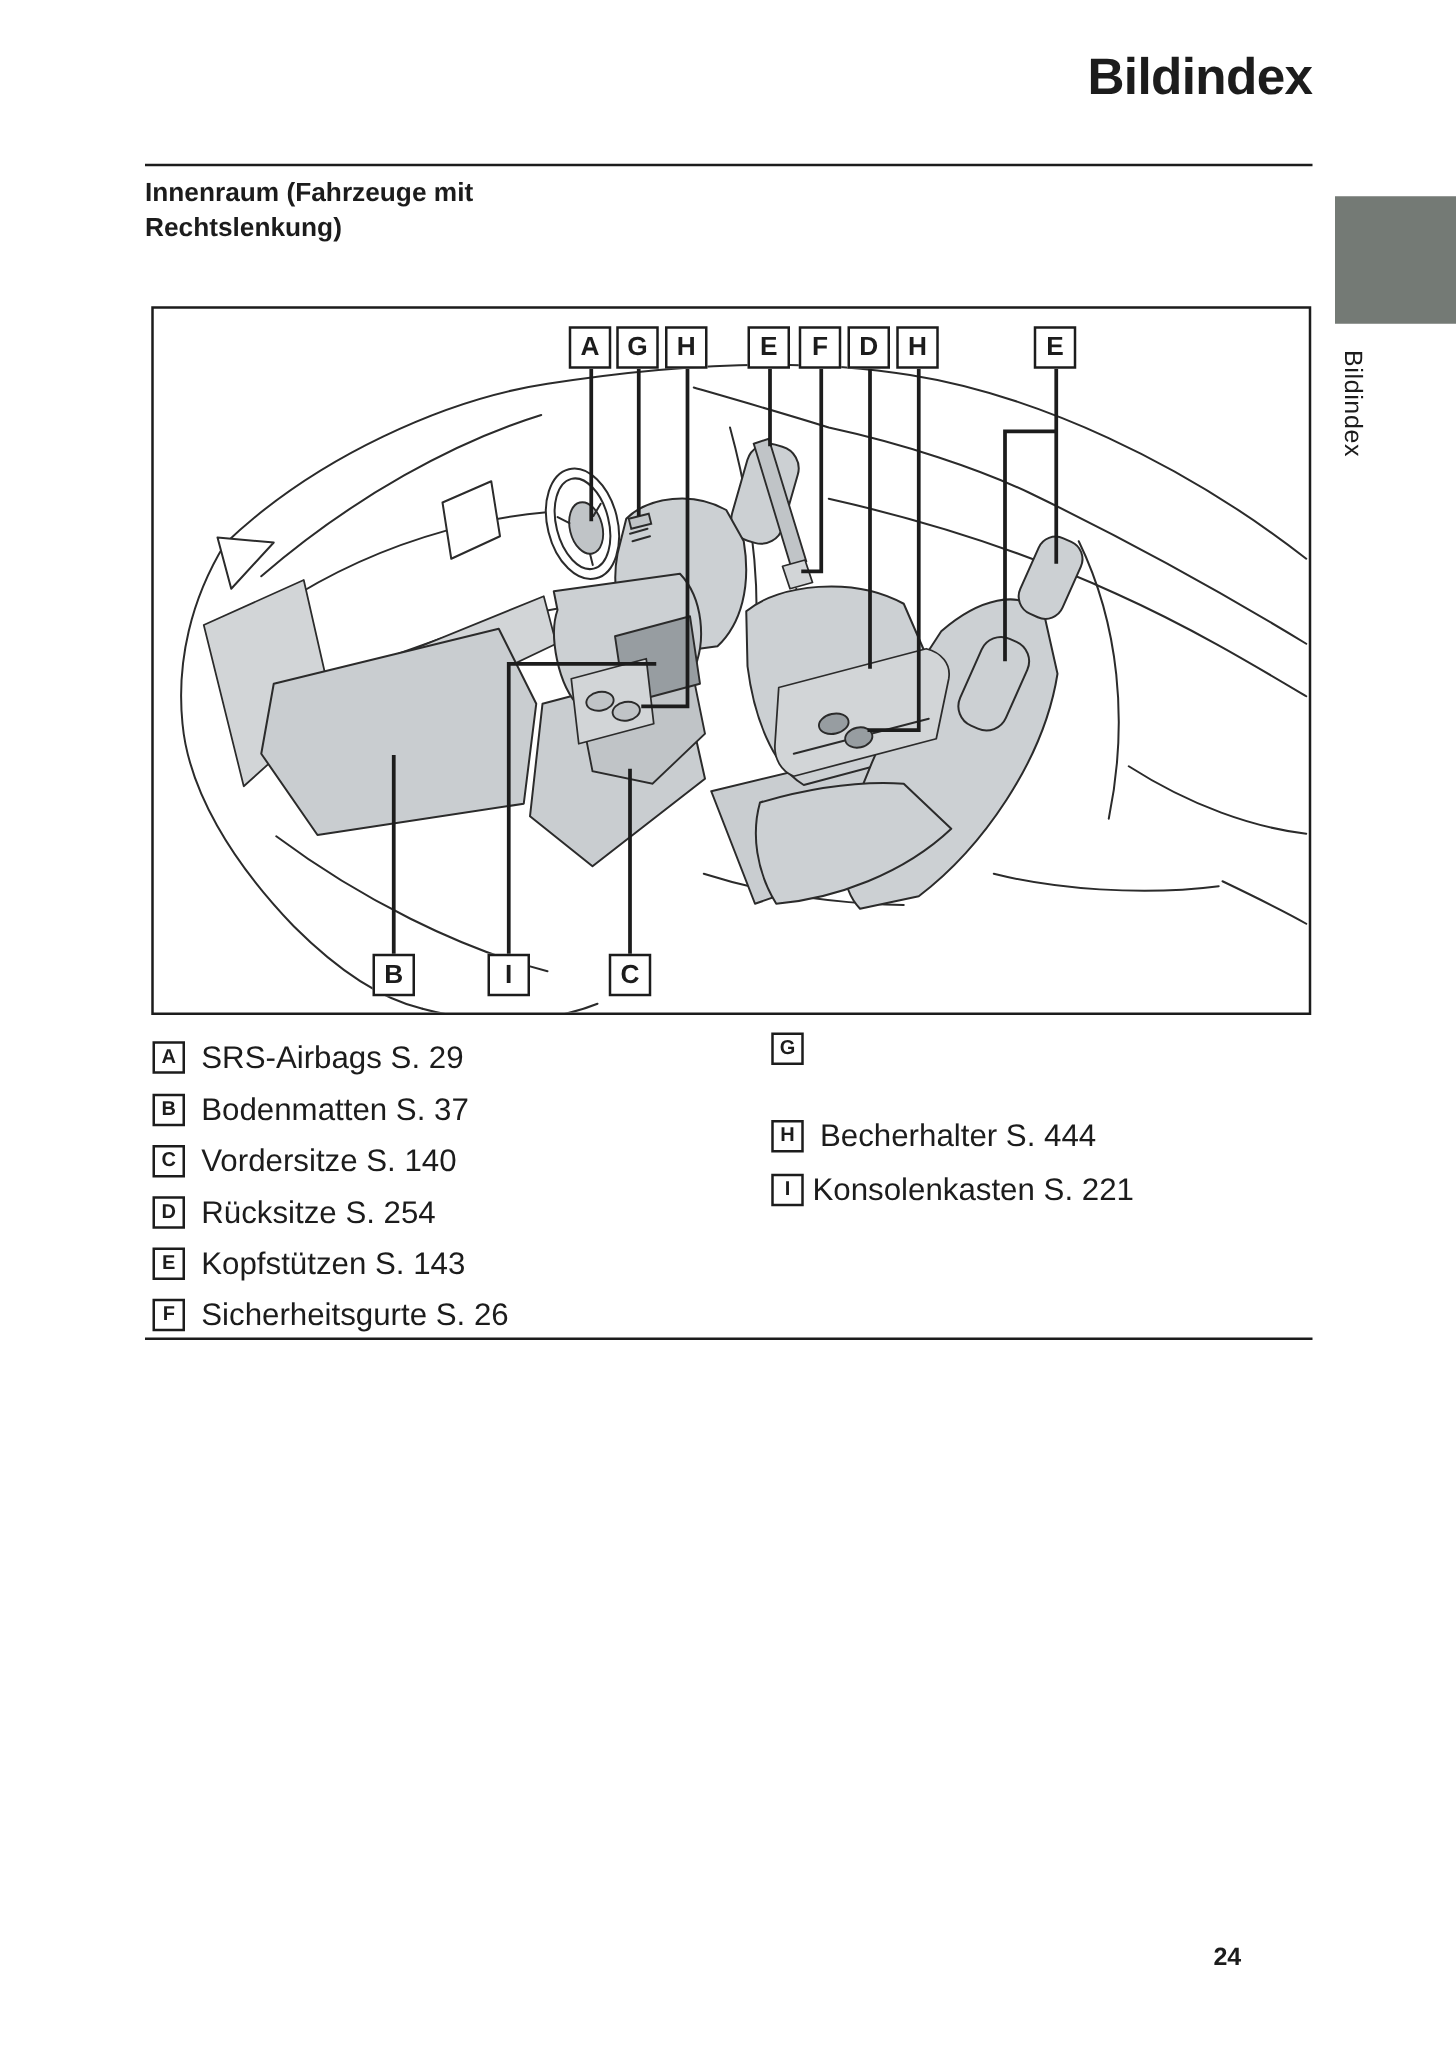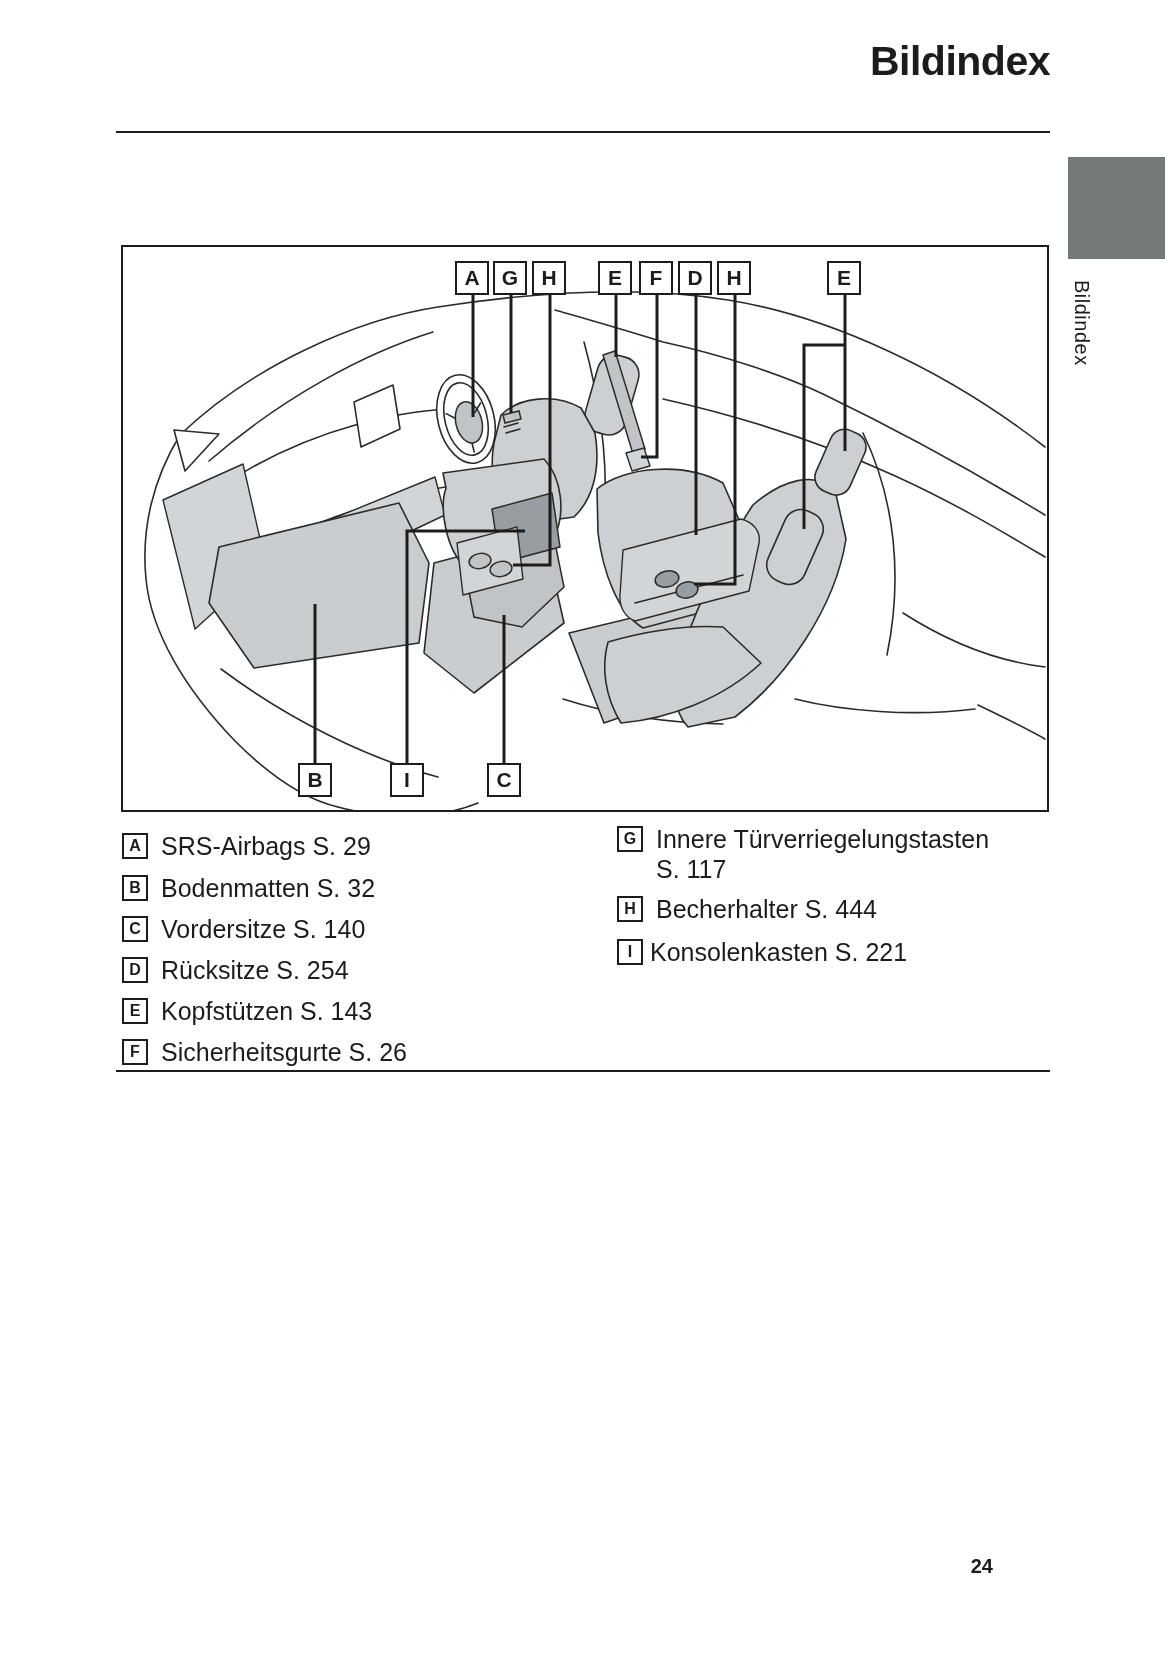--- a/index.html
+++ b/index.html
@@ -44,20 +44,21 @@
   .fw{fill:#ffffff;stroke:#2b2b2b;stroke-width:1.6;stroke-linejoin:round;}
 </style>
 </head>
 <body>
 
 <div class="page">
 
   <div class="abs page-title">Bildindex</div>
   <div class="abs rule rule-top"></div>
 
+  <div class="abs section-heading">Innenraum (Fahrzeuge mit Rechtslenkung)</div>
 
   <div class="abs side-tab" style="background:#747a75;"></div>
   <div class="abs side-tab-label">Bildindex</div>
 
   <div class="abs diagram-box">
 
     <svg width="924" height="563" viewBox="0 0 924 563">
 
       <path class="ln" d="M57,188 C130,118 235,72 315,60 C430,42 525,40 605,53 C705,69 822,122 922,200"></path>
       <path class="ln" d="M86,214 C160,150 242,106 310,85"></path>
@@ -177,42 +178,41 @@
         <span>C</span>
       </div>
   </div>
 
   <div class="legend-row" style="left:122px;top:831px;">
     <span class="legend-key">A</span>
     <span class="legend-text">SRS-Airbags S. 29</span>
   </div>
   <div class="legend-row" style="left:122px;top:873px;">
     <span class="legend-key">B</span>
-    <span class="legend-text">Bodenmatten S. 32</span>
+    <span class="legend-text">Bodenmatten S. 37</span>
   </div>
   <div class="legend-row" style="left:122px;top:914px;">
     <span class="legend-key">C</span>
     <span class="legend-text">Vordersitze S. 140</span>
   </div>
   <div class="legend-row" style="left:122px;top:955px;">
     <span class="legend-key">D</span>
     <span class="legend-text">Rücksitze S. 254</span>
   </div>
   <div class="legend-row" style="left:122px;top:996px;">
     <span class="legend-key">E</span>
     <span class="legend-text">Kopfstützen S. 143</span>
   </div>
   <div class="legend-row" style="left:122px;top:1037px;">
     <span class="legend-key">F</span>
     <span class="legend-text">Sicherheitsgurte S. 26</span>
   </div>
 
   <div class="legend-row" style="left:617px;top:824px;">
     <span class="legend-key">G</span>
-    <span class="legend-text wrap">Innere Türverriegelungstasten S. 117</span>
   </div>
   <div class="legend-row" style="left:617px;top:894px;">
     <span class="legend-key">H</span>
     <span class="legend-text">Becherhalter S. 444</span>
   </div>
   <div class="legend-row row-tight" style="left:617px;top:937px;">
     <span class="legend-key">I</span>
     <span class="legend-text">Konsolenkasten S. 221</span>
   </div>
 

